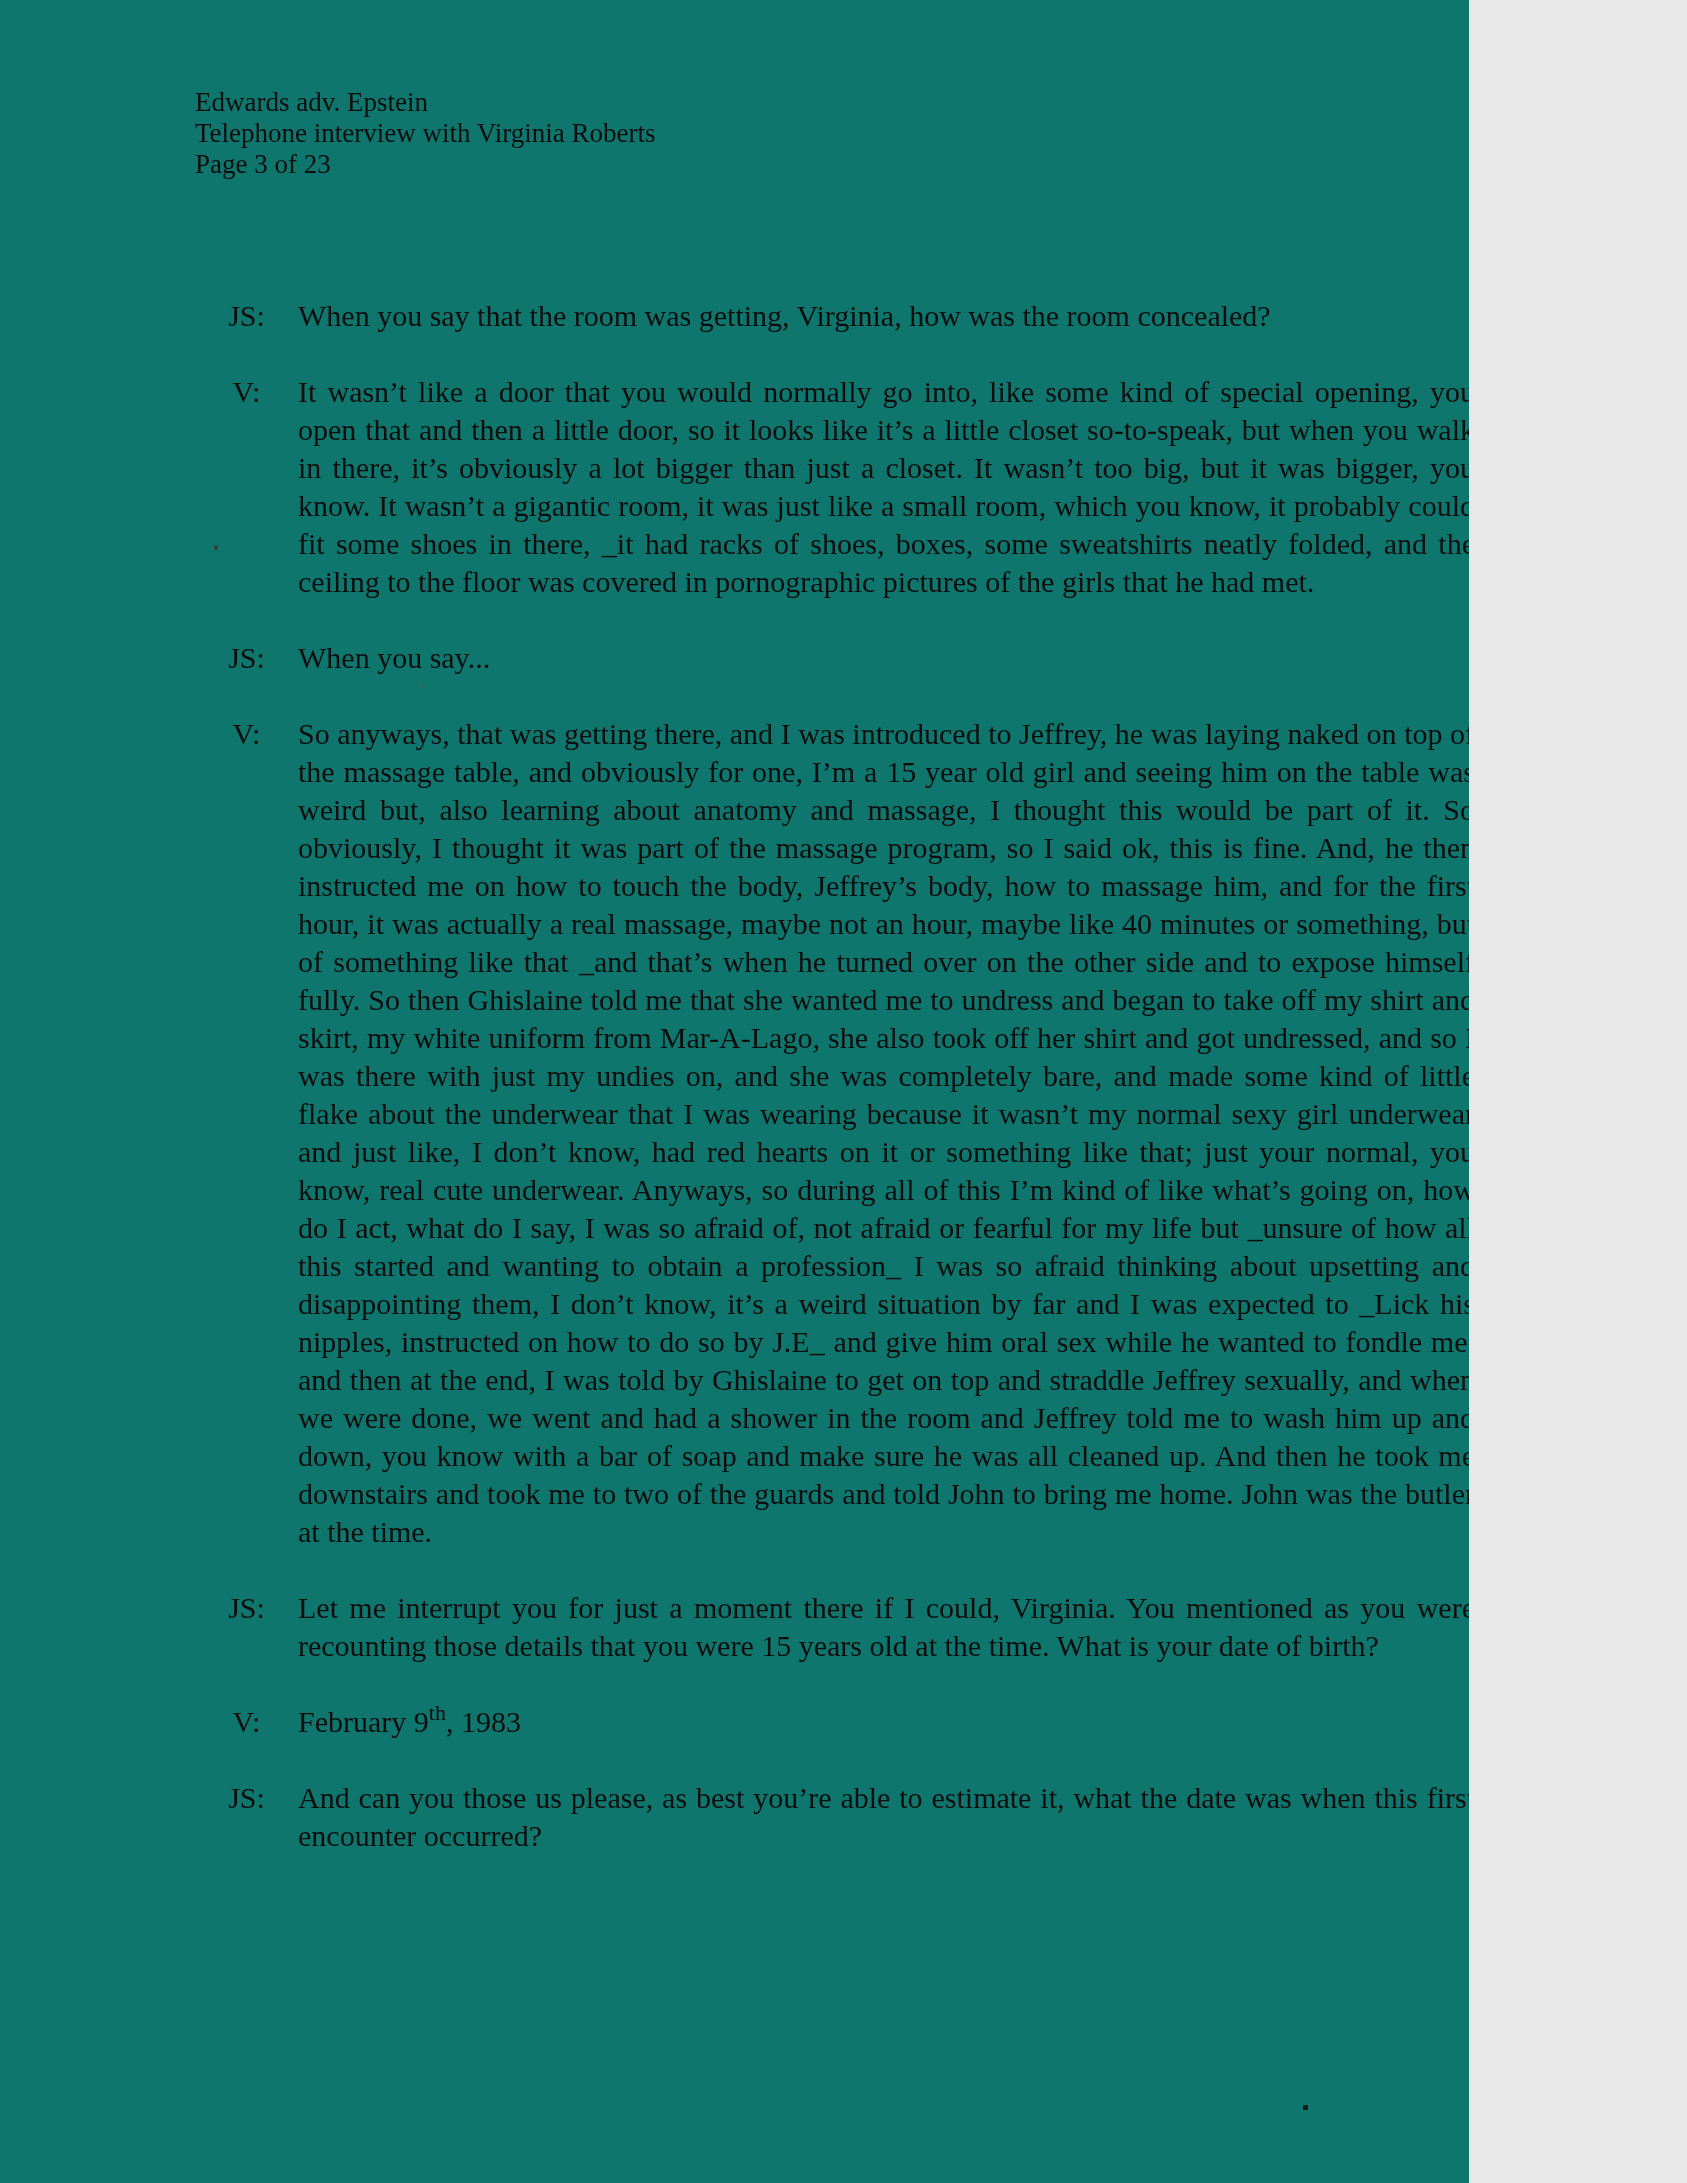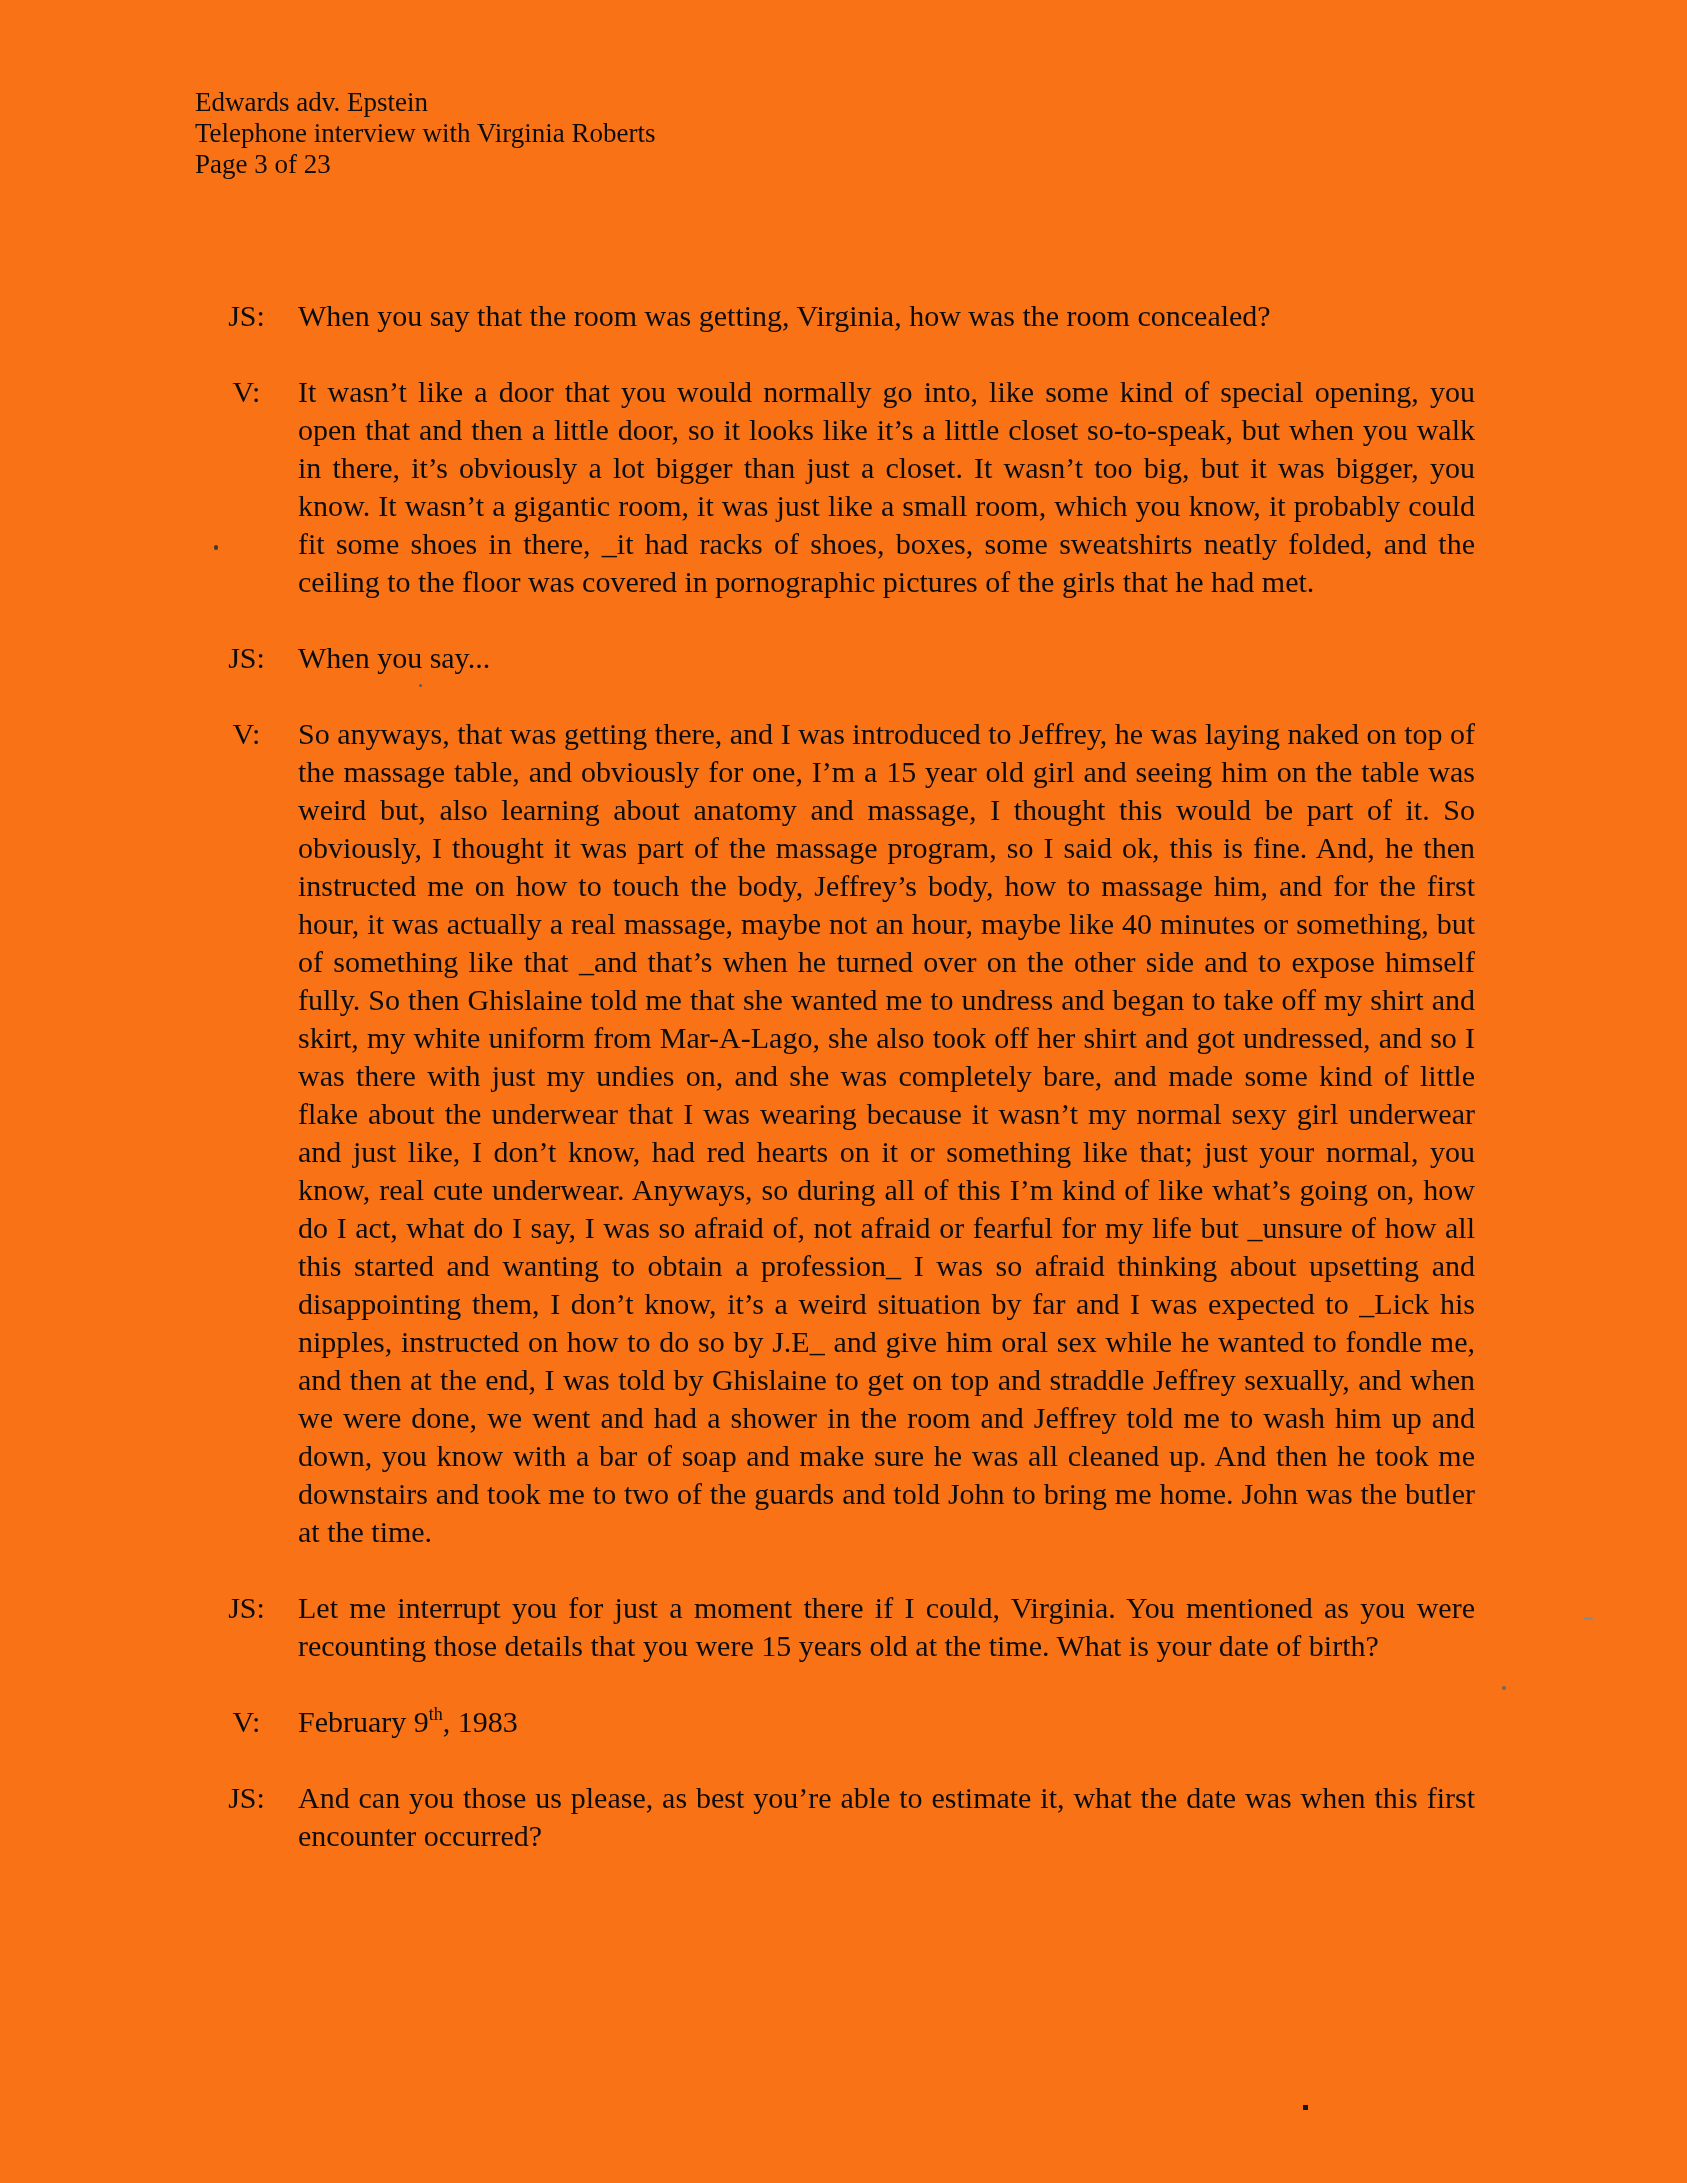--- a/index.html
+++ b/index.html
@@ -2,23 +2,23 @@
 <html style="font-size:10.6px"><head>
 <meta charset="utf-8">
 <style>
   html, body {
     margin: 0;
     padding: 0;
     background: #e8e8e8;
   }
   .page {
     position: relative;
-    width: 1687px;
+    width: 1469px;
     height: 2183px;
-    background: #f97316;
+    background: #0f766e;
     font-family: "Liberation Serif", "DejaVu Serif", serif;
     color: #0d0d0d;
     overflow: hidden;
   }
   .header {
     position: absolute;
     left: 195px;
     top: 87px;
     font-size: 27px;
     line-height: 31px;
@@ -40,21 +40,21 @@
     flex: 0 0 103px;
     width: 103px;
     text-align: center;
   }
   .speech {
     flex: 1 1 auto;
     width: 1178px;
     text-align: justify;
   }
   .speech sup {
-    font-size: 18px;
+    font-size: 22px;
     line-height: 0;
     vertical-align: 12px;
   }
   .speck {
     position: absolute;
     background: #333333;
   }
   .round { border-radius: 50%; }
 </style>
 </head>

